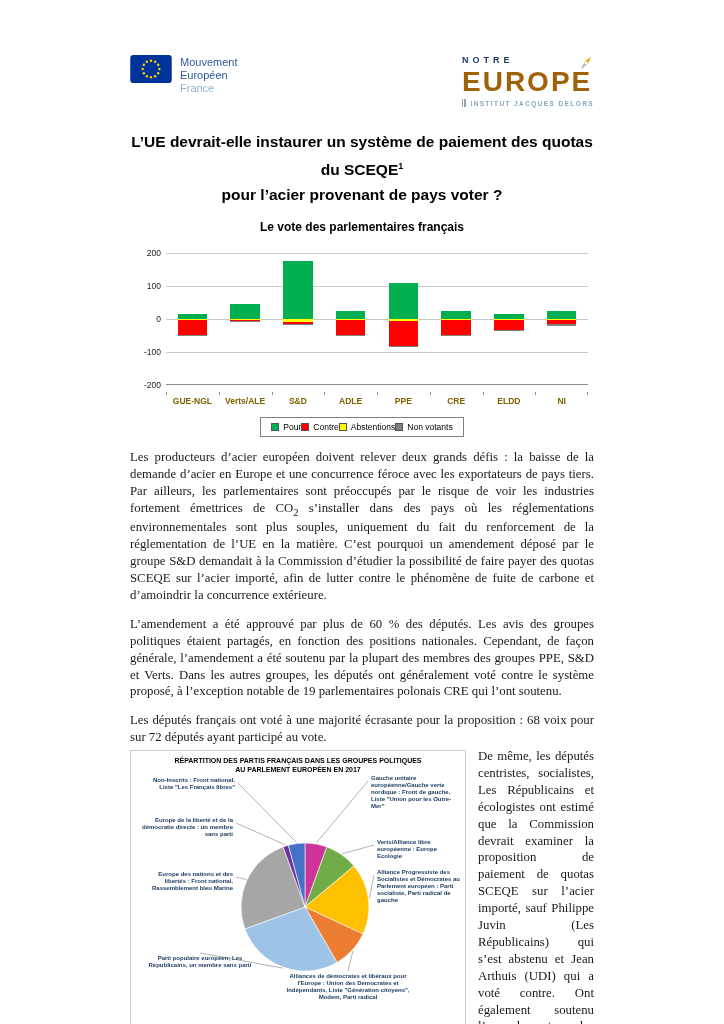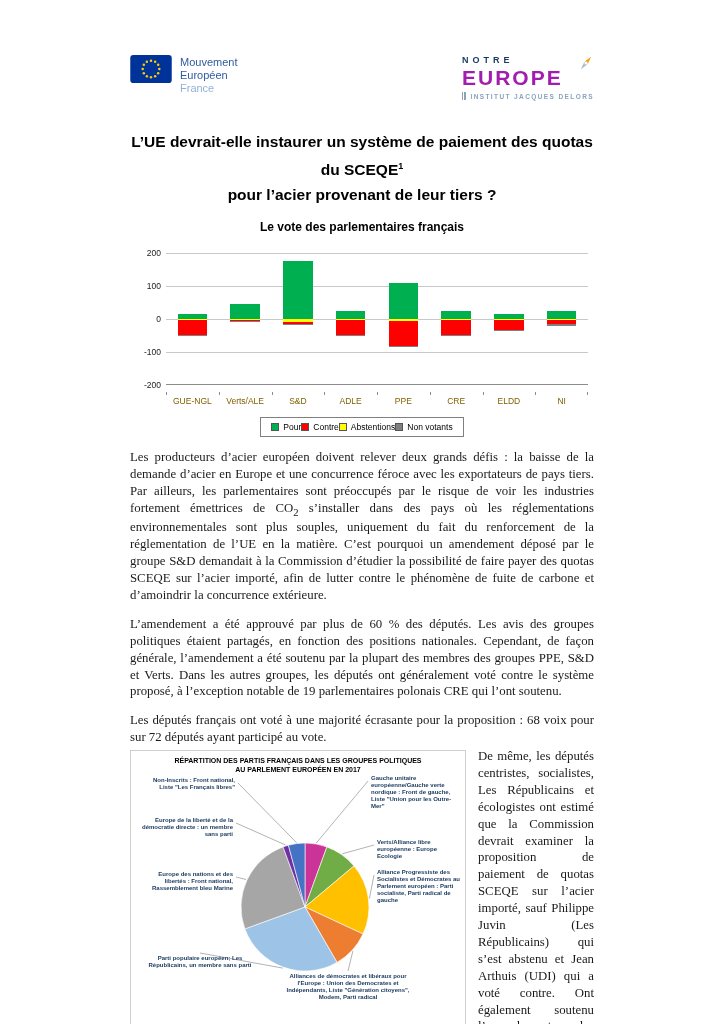--- a/index.html
+++ b/index.html
@@ -10,21 +10,21 @@
 
   
   header{display:flex;justify-content:space-between;align-items:flex-start;height:58px}
   .me-logo{display:flex;gap:8px;align-items:flex-start}
   .me-text{font-family:"Liberation Sans",sans-serif;font-size:11px;line-height:1.2;color:#2f5b9d;margin-top:1px}
   .me-text .fr{color:#93b1d7}
   .ne-logo{font-family:"Liberation Sans",sans-serif;width:132px}
   .ne-top{display:flex;align-items:flex-start;justify-content:space-between}
   .ne-notre{font-size:9px;letter-spacing:4px;font-weight:bold;color:#17375e}
   .compass{transform:rotate(40deg);margin-bottom:-4px}
-  .ne-europe{font-size:21px;font-weight:bold;letter-spacing:2px;color:#a21caf;line-height:1.05}
+  .ne-europe{font-size:28px;font-weight:bold;letter-spacing:2px;color:#a16207;line-height:1.05}
   .ne-bottom{display:flex;align-items:center;gap:4px;margin-top:3px}
   .barcode{display:inline-block;width:28px;height:8px;
            background:repeating-linear-gradient(90deg,#8aa3bd 0 1px,#fff 1px 2px,#8aa3bd 2px 4px,#fff 4px 6px)}
   .ne-institut{font-size:6.5px;font-weight:bold;letter-spacing:1.4px;color:#8aa3bd;white-space:nowrap}
 
   
   h1{font-family:"Liberation Sans",sans-serif;font-size:15.5px;font-weight:bold;text-align:center;color:#000;
      margin-top:16px;line-height:25px}
   h1 sup{font-size:9px}
 
@@ -33,21 +33,21 @@
   .chart-area{display:flex;margin-top:12px;padding:7px 6px}
   .y-axis{width:30px;position:relative;height:132px;font-family:"Liberation Sans",sans-serif;font-size:8.5px;color:#222}
   .ytick{position:absolute;right:5px;transform:translateY(-50%)}
   .plot{flex:1;position:relative;height:132px}
   .gridline{position:absolute;left:0;right:0;height:1px;background:#c9c9c9}
   .gridline.axisline{background:#8c8c8c}
   .bar-col{position:absolute;top:0;height:132px}
   .bar-seg{position:absolute;left:22%;width:56%}
   .x-axis{display:flex;margin-left:36px;margin-right:6px;position:relative}
   .x-axis::after{content:'';position:absolute;right:0;top:0;width:1px;height:3px;background:#8c8c8c}
-  .x-cell{flex:1;text-align:center;font-family:"Liberation Sans",sans-serif;font-size:8.5px;font-weight:normal;
+  .x-cell{flex:1;text-align:center;font-family:"Liberation Sans",sans-serif;font-size:8.5px;font-weight:bold;
           color:#7f6000;padding-top:4px;position:relative}
   .x-cell::before{content:'';position:absolute;left:0;top:0;width:1px;height:3px;background:#8c8c8c}
   .legend-wrap{display:flex;justify-content:center;margin-top:11px}
   .legend{display:flex;gap:0;border:1px solid #7f7f7f;padding:4px 10px;align-items:center;
           font-family:"Liberation Sans",sans-serif;font-size:8.5px;color:#000}
   .legend-item{display:flex;align-items:center;gap:4px}
   .swatch{width:8px;height:8px;display:inline-block;border:1px solid #555}
 
   
   .body-p{font-size:12.8px;line-height:1.32;text-align:justify;margin-top:12px}
@@ -108,21 +108,21 @@
         </div>
         <div class="ne-europe">EUROPE</div>
         <div class="ne-bottom">
           <span class="barcode"></span>
           <span class="ne-institut">INSTITUT JACQUES DELORS</span>
         </div>
       </div>
     </header>
 
     <h1><span>L’UE devrait-elle instaurer un système de paiement des quotas du SCEQE</span><sup>1</sup><br>
-      <span>pour l’acier provenant de leur tiers ?</span></h1>
+      <span>pour l’acier provenant de pays voter ?</span></h1>
 
     <div class="chart-title">Le vote des parlementaires français</div>
 
     <div class="chart-area">
       <div class="y-axis" id="y-axis">
           <div class="ytick" style="top: 0px;">200</div>
           <div class="ytick" style="top: 33px;">100</div>
           <div class="ytick" style="top: 66px;">0</div>
           <div class="ytick" style="top: 99px;">-100</div>
           <div class="ytick" style="top: 132px;">-200</div>

